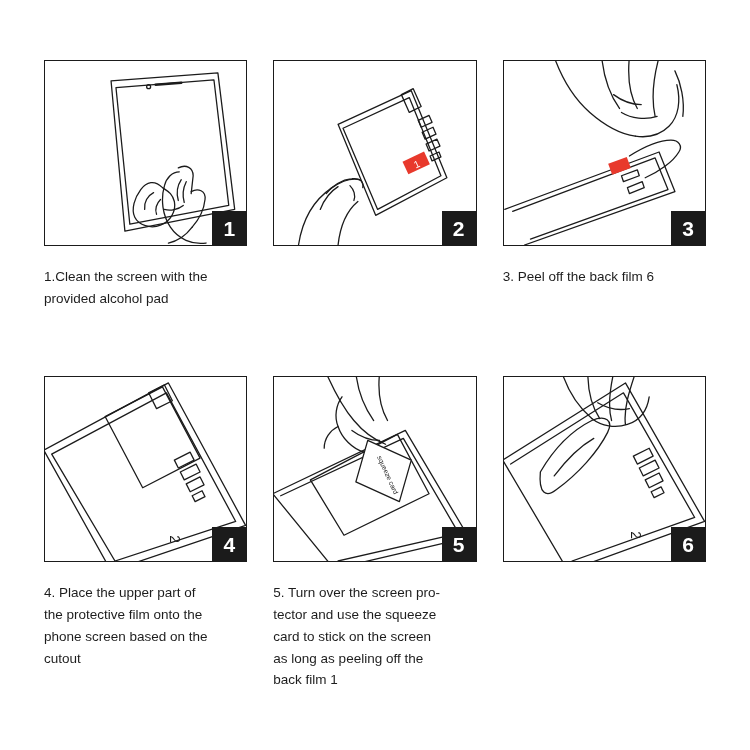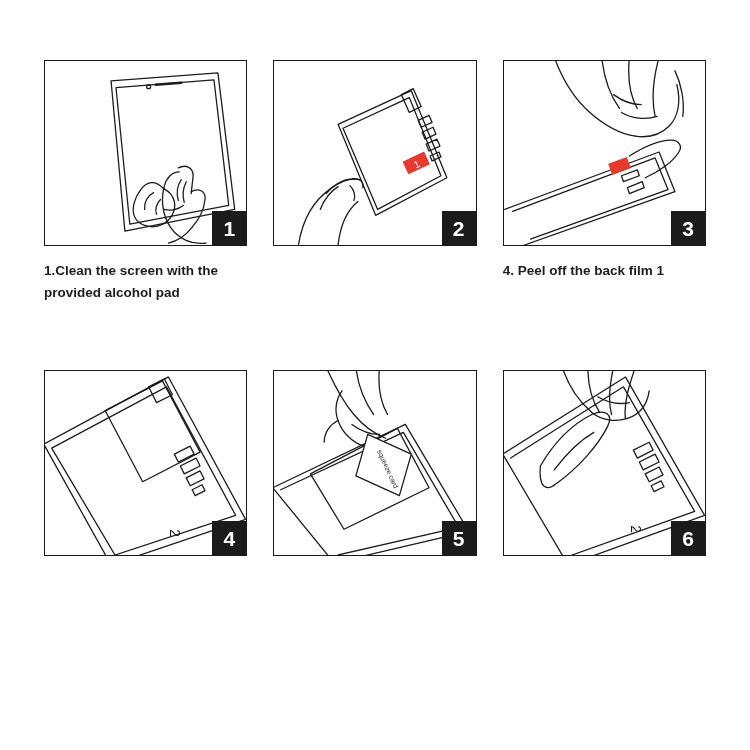--- a/index.html
+++ b/index.html
@@ -56,28 +56,27 @@
     color: #ffffff;
     font-size: 21px;
     font-weight: bold;
     display: flex;
     align-items: center;
     justify-content: center;
     line-height: 1;
     font-family: "Liberation Sans", sans-serif;
   }
   .caption {
-    margin-top: 14px;
+    margin-top: 20px;
     font-size: 13.5px;
     line-height: 1.62;
     color: #1d1d1d;
     padding-right: 6px;
     min-height: 92px;
     white-space: pre-line;
-    font-weight: bold;
   }
   .row-2 .caption {
     min-height: 120px;
   }
   .row-gap {
     height: 18px;
   }
   .red {
     fill: #e8392c;
   }
@@ -162,21 +161,21 @@
           <path d="M92 -4 C94 16 100 34 110 48"></path>
           <path d="M120 -4 C118 16 120 34 128 48"></path>
           <path d="M150 -4 C144 18 142 38 146 56"></path>
           <path d="M126 76 C140 78 152 74 160 66 C170 56 172 40 168 24"></path>
           <path d="M112 52 C122 58 136 60 148 56"></path>
           <path d="M104 34 C112 40 122 44 132 44"></path>
           <path d="M166 10 C172 22 176 40 174 56"></path>
         </svg>
         <div class="badge">3</div>
       </div>
-      <div class="caption">4. Peel off the back film 1</div>
+      <div class="caption">3. Peel off the back film 6</div>
     </div>
 
   </div>
 
   <div class="row-gap"></div>
 
   <div class="grid row-2">
 
     <div class="step">
       <div class="panel">
@@ -191,20 +190,24 @@
 
           <path d="M124 84 L140 76 L144 84 L128 92 Z"></path>
           <path d="M130 96 L146 88 L150 96 L134 104 Z"></path>
           <path d="M136 108 L150 101 L154 109 L140 116 Z"></path>
           <path d="M142 120 L152 115 L155 121 L145 126 Z"></path>
 
           <text x="120" y="160" font-family="Liberation Sans, sans-serif" font-size="14" fill="#1b1b1b" stroke="none" transform="rotate(90 120 160)">2</text>
         </svg>
         <div class="badge">4</div>
       </div>
+      <div class="caption">4. Place the upper part of
+the protective film onto the
+phone screen based on the
+cutout</div>
     </div>
 
     <div class="step">
       <div class="panel">
         <svg viewBox="0 0 190 186" xmlns="http://www.w3.org/2000/svg" fill="none" stroke="#1b1b1b" stroke-width="1.3" stroke-linecap="round" stroke-linejoin="round">
 
           <path d="M-8 118 L126 54 L190 162 L54 194 Z"></path>
           <path d="M0 120 L124 62 L180 158 L58 186"></path>
 
           <path d="M30 104 L118 58 L150 118 L64 160 Z"></path>
@@ -214,20 +217,25 @@
 
           <path d="M46 -4 C54 14 62 30 74 44 C84 56 96 64 106 68"></path>
           <path d="M76 -4 C78 14 84 30 94 44"></path>
           <path d="M100 -4 C98 14 100 30 108 44"></path>
           <path d="M62 20 C56 28 54 40 58 50 C62 62 72 72 84 76"></path>
           <path d="M58 50 C50 54 44 62 44 72"></path>
           <path d="M72 54 C80 60 90 64 100 64"></path>
         </svg>
         <div class="badge">5</div>
       </div>
+      <div class="caption">5. Turn over the screen pro-
+tector and use the squeeze
+card to stick on the screen
+as long as peeling off the
+back film 1</div>
     </div>
 
     <div class="step">
       <div class="panel">
         <svg viewBox="0 0 190 186" xmlns="http://www.w3.org/2000/svg" fill="none" stroke="#1b1b1b" stroke-width="1.3" stroke-linecap="round" stroke-linejoin="round">
 
           <path d="M-8 84 L116 6 L196 146 L58 196 Z"></path>
           <path d="M0 88 L114 16 L186 142 L62 186"></path>
 
           <path d="M124 80 L140 72 L144 80 L128 88 Z"></path>

